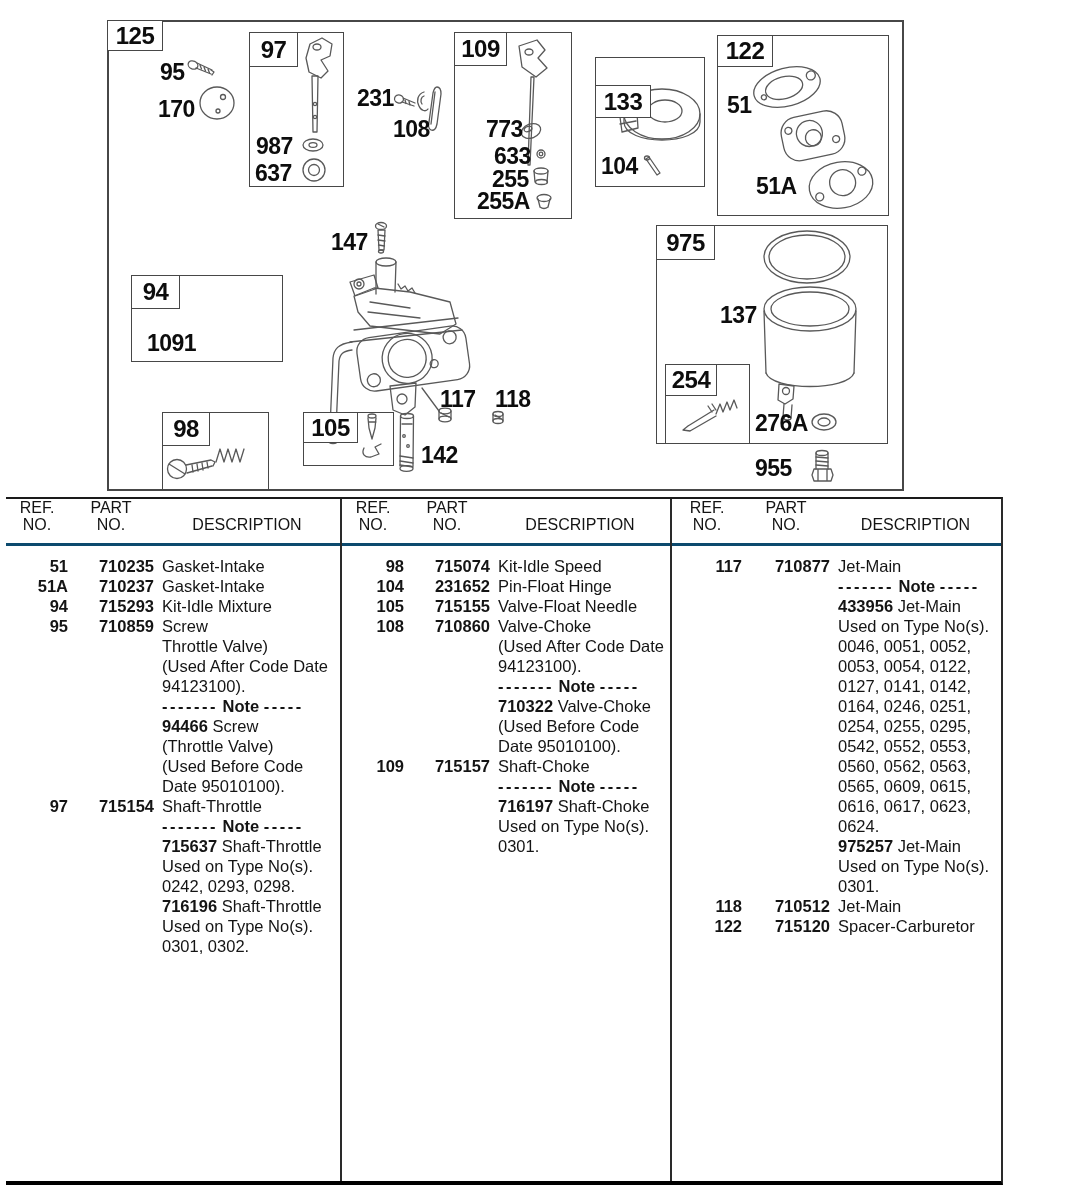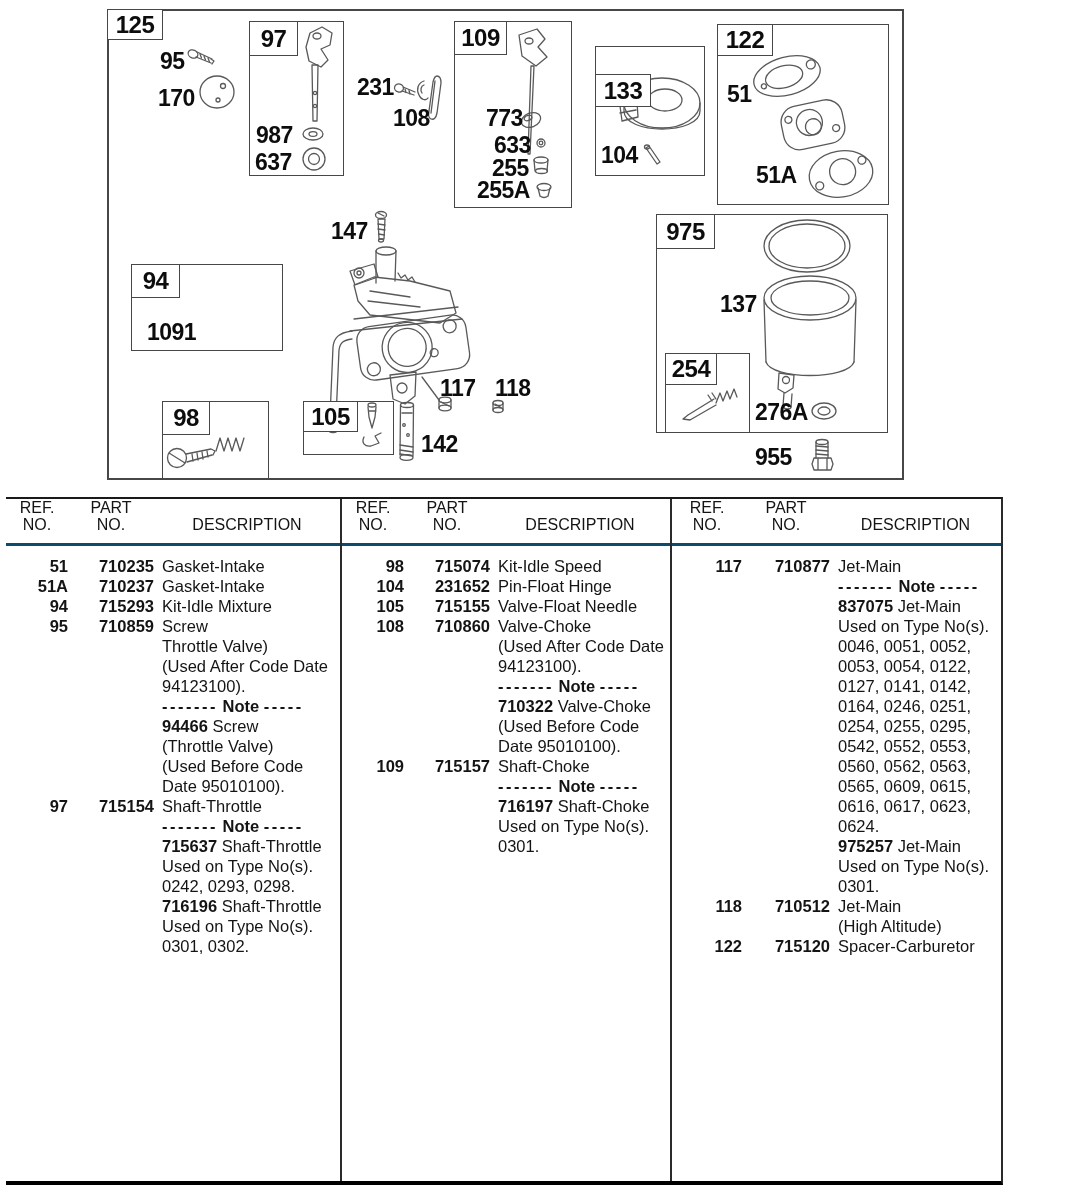--- a/index.html
+++ b/index.html
@@ -3,21 +3,21 @@
 <meta charset="utf-8">
 <title>Parts List</title>
 <style>
   html,body{margin:0;padding:0;}
   body{
     width:1073px;height:1200px;position:relative;background:#ffffff;
     font-family:"Liberation Sans","DejaVu Sans",sans-serif;color:#141414;
     overflow:hidden;
   }
   
-  .diagram{position:absolute;left:0;top:1px;width:1073px;height:634px;}
+  .diagram{position:absolute;left:0;top:12px;width:1073px;height:634px;}
   .art{position:absolute;left:0;top:0;z-index:1;}
   .art *{vector-effect:non-scaling-stroke;}
   .pbox{position:absolute;border:1.6px solid #474747;z-index:2;}
   .pbox.outer{border-width:2px;}
   .plabel{
     position:absolute;border:1.6px solid #474747;background:#ffffff;z-index:3;
     display:flex;align-items:center;justify-content:center;
     font-weight:bold;font-size:24px;letter-spacing:-0.5px;color:#0d0d0d;
   }
   .callout{
@@ -518,21 +518,21 @@
           <div class="c-desc">Jet-Main</div>
         </div>
         <div class="trow">
           <div class="c-ref"></div>
           <div class="c-part"></div>
           <div class="c-desc note-line"><span class="dash">-------</span><span> Note </span><span class="dash">-----</span></div>
         </div>
         <div class="trow">
           <div class="c-ref"></div>
           <div class="c-part"></div>
-          <div class="c-desc"><b>837075</b> Jet-Main</div>
+          <div class="c-desc"><b>433956</b> Jet-Main</div>
         </div>
         <div class="trow">
           <div class="c-ref"></div>
           <div class="c-part"></div>
           <div class="c-desc">Used on Type No(s).</div>
         </div>
         <div class="trow">
           <div class="c-ref"></div>
           <div class="c-part"></div>
           <div class="c-desc">0046, 0051, 0052,</div>
@@ -596,24 +596,19 @@
           <div class="c-ref"></div>
           <div class="c-part"></div>
           <div class="c-desc">0301.</div>
         </div>
         <div class="trow">
           <div class="c-ref">118</div>
           <div class="c-part">710512</div>
           <div class="c-desc">Jet-Main</div>
         </div>
         <div class="trow">
-          <div class="c-ref"></div>
-          <div class="c-part"></div>
-          <div class="c-desc">(High Altitude)</div>
-        </div>
-        <div class="trow">
           <div class="c-ref">122</div>
           <div class="c-part">715120</div>
           <div class="c-desc">Spacer-Carburetor</div>
         </div>
       </div>
     </div>
   </div>
 
 </body></html>

